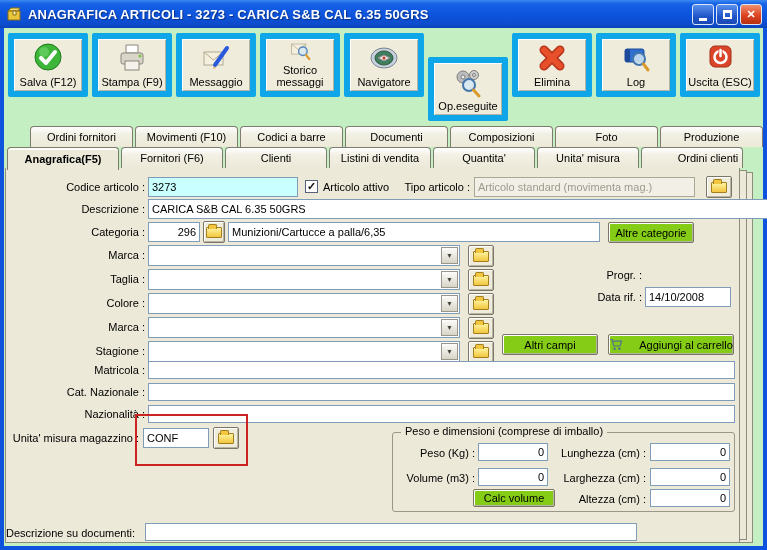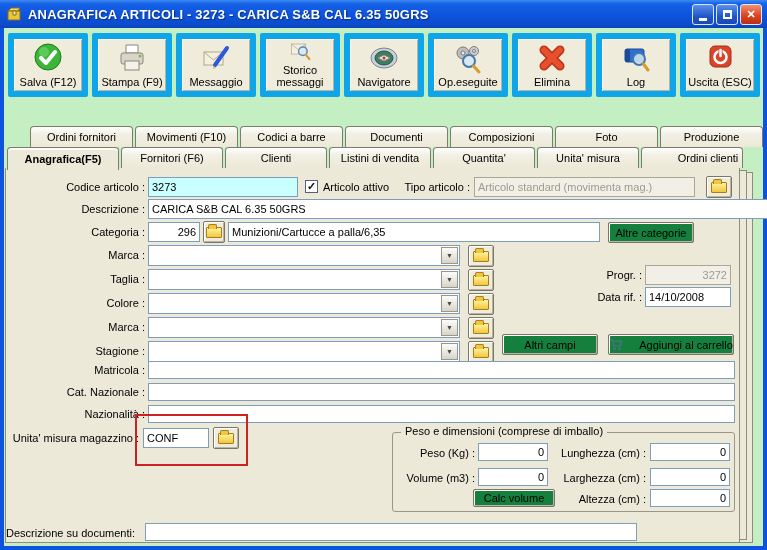--- a/index.html
+++ b/index.html
@@ -32,21 +32,21 @@
   .tab-active { font-weight:bold; height:23px; background:#ece9d8; z-index:6; position:relative;
     box-shadow:inset 0 2px 0 #fdfdf8; }
   .page { position:absolute; background:#ece9d8; border:1px solid #8f8b7d; }
   .panel { position:absolute; left:5px; top:168px; width:735px; height:375px; background:#ece9d8;
     border:1px solid #8f8b7d; border-top:none; z-index:5; }
   .lbl { position:absolute; font-size:11px; color:#000; text-align:right; white-space:nowrap; }
   .input { position:absolute; border:1px solid #7f9db9; background:#fff; font-size:11px;
     font-family:"Liberation Sans",sans-serif; padding:1px 3px; color:#000; }
   .input-dis { background:#f2f0e6; color:#9c9a8e; border:1px solid #a9a796; }
   .num { text-align:right; }
-  .btn { position:absolute; background:#15803d; border:1px solid #7a7668; border-radius:2px;
+  .btn { position:absolute; background:#84cc16; border:1px solid #7a7668; border-radius:2px;
     box-shadow:inset 1px 1px 0 #ffffff, inset -1px -1px 0 #b8b4a4;
     font-size:11px; display:flex; align-items:center; justify-content:center; cursor:default; }
   .combo { position:absolute; border:1px solid #7f9db9; background:#fff; height:21px; }
   .combo-arrow { position:absolute; right:1px; top:1px; bottom:1px; width:17px;
     background:linear-gradient(180deg,#fdfdfb,#d8d4c8); border:1px solid #9a968a;
     display:flex; align-items:center; justify-content:center; font-size:7px; color:#4a4a42; }
   .folder-btn { position:absolute; width:26px; height:22px; background:#efecdc;
     border:1px solid #7a7668; border-radius:2px;
     box-shadow:inset 1px 1px 0 #ffffff, inset -1px -1px 0 #b8b4a4;
     display:flex; align-items:center; justify-content:center; cursor:default; }
@@ -124,21 +124,21 @@
   </div>
   <div class="toolbar-btn" style="left:344px;">
     <svg width="32" height="32" viewBox="0 0 32 32">
       <ellipse cx="16" cy="16" rx="13" ry="10" fill="#c9d2dc" stroke="#7a8594"></ellipse>
       <ellipse cx="16" cy="16" rx="9" ry="7" fill="#3f7d5e" stroke="#2a5a40"></ellipse>
       <path d="M10 16l6-3 6 3-6 3z" fill="#e8e8e8" stroke="#888"></path>
       <circle cx="16" cy="16" r="1.5" fill="#cc3322"></circle>
     </svg>
     <span>Navigatore</span>
   </div>
-  <div class="toolbar-btn" style="left:428px;">
+  <div class="toolbar-btn" style="left:428px;margin-top:24px;">
     <svg width="32" height="32" viewBox="0 0 32 32">
       <circle cx="11" cy="11" r="6" fill="#bcbcbc" stroke="#7d7d7d"></circle>
       <circle cx="11" cy="11" r="2" fill="#ececec" stroke="#7d7d7d"></circle>
       <circle cx="22" cy="9" r="4.5" fill="#cdcdcd" stroke="#7d7d7d"></circle>
       <circle cx="22" cy="9" r="1.5" fill="#ececec" stroke="#7d7d7d"></circle>
       <circle cx="17" cy="19" r="6" fill="#d5e8f5" fill-opacity="0.85" stroke="#4477aa" stroke-width="2"></circle>
       <line x1="21.5" y1="24" x2="27" y2="30" stroke="#d99a2b" stroke-width="3" stroke-linecap="round"></line>
     </svg>
     <span>Op.eseguite</span>
   </div>
@@ -246,21 +246,20 @@
 
   <span class="lbl" style="left:8px; top:345px; width:137px; z-index:7;">Stagione :</span>
   <div class="combo" style="left:148px; top:341px; width:312px; z-index:7;">
       <span class="combo-arrow">▼</span>
     </div>
   <div class="folder-btn" style="left:468px; top:341px; z-index:7;">
       <span class="folder-ico"></span>
     </div>
 
   <span class="lbl" style="left:562px; top:269px; width:80px; z-index:7;">Progr. :</span>
-  <input class="input input-dis num" style="left: 645px; top: 265px; width: 86px; height: 20px; z-index: 7;" value="3272">
   <span class="lbl" style="left:562px; top:291px; width:80px; z-index:7;">Data rif. :</span>
   <input class="input" style="left: 645px; top: 287px; width: 86px; height: 20px; z-index: 7;" value="14/10/2008">
 
   <div class="btn" style="left:502px; top:334px; width:96px; height:21px; z-index:7;">Altri campi</div>
   <div class="btn" style="left:608px; top:334px; width:126px; height:21px; z-index:7; gap:16px;">
     <svg width="14" height="13" viewBox="0 0 14 13">
       <path d="M1 1.5h2l1.8 6.5H11l1.6-4.8H3.6" stroke="#55708c" fill="none" stroke-width="1.2"></path>
       <circle cx="5.6" cy="10.7" r="1.3" fill="#55708c"></circle>
       <circle cx="10.4" cy="10.7" r="1.3" fill="#55708c"></circle>
     </svg>

